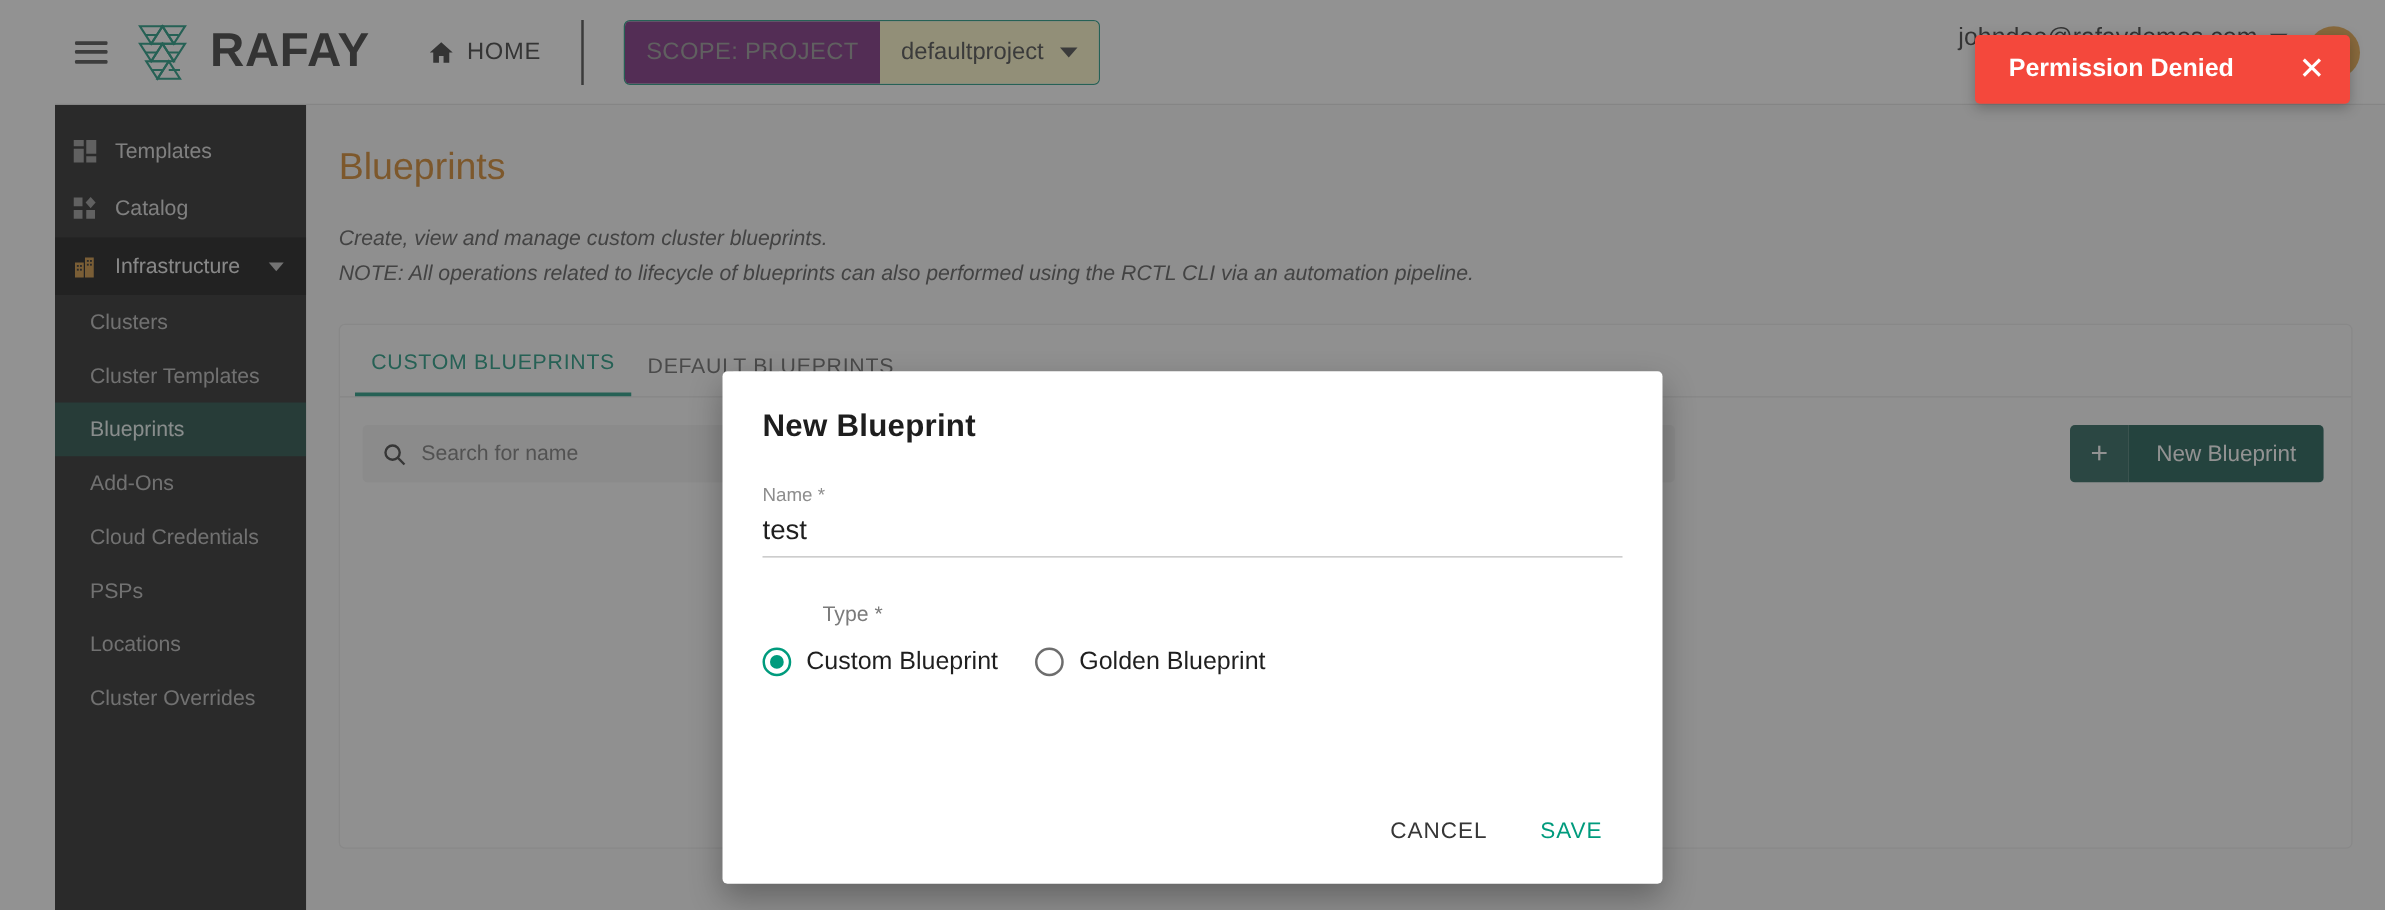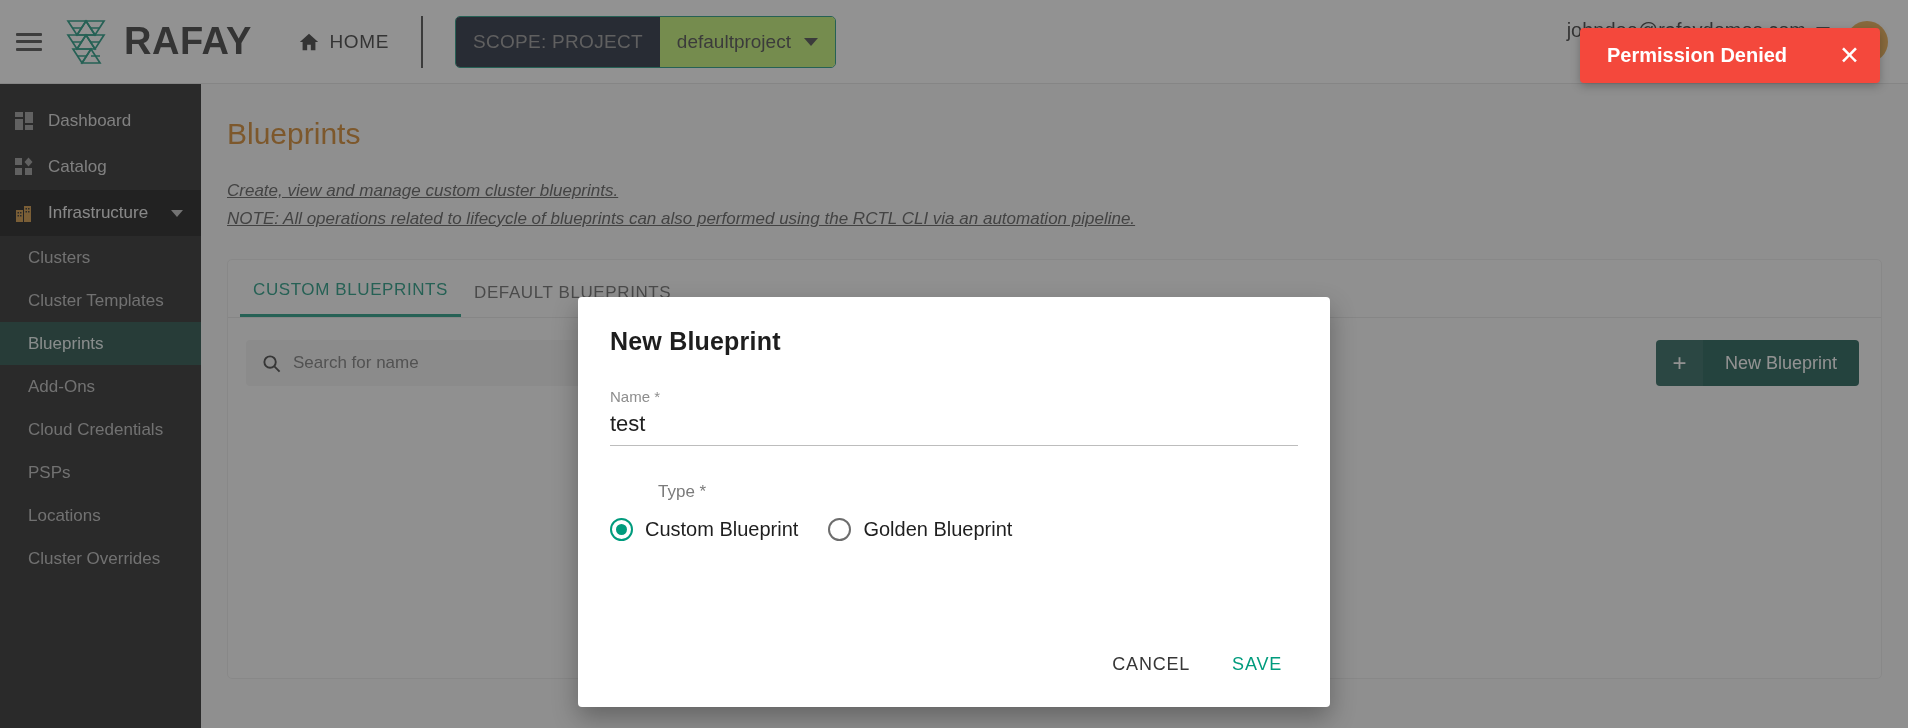--- a/index.html
+++ b/index.html
@@ -5,21 +5,21 @@
   * { box-sizing: border-box; margin: 0; padding: 0; }
   html, body {
     width: 1908px; height: 728px;
     overflow: hidden;
     font-family: "Liberation Sans", sans-serif;
     background: #ffffff;
   }
   #app { position: relative; width: 1908px; height: 728px; }
 
   
-  #page { position: absolute; inset: 0; }
+  #page { position: absolute; inset: 0; margin-left: 44px; }
 
   
   .topbar {
     position: absolute; top: 0; left: 0; right: 0; height: 84px;
     background: #ffffff;
     border-bottom: 1px solid #e2e2e2;
     display: flex; align-items: center;
   }
   .hamburger {
     width: 26px; height: 18px; margin-left: 16px; margin-right: 18px;
@@ -42,25 +42,25 @@
 
   .vdivider { width: 2px; height: 52px; background: #3a3a3a; margin-left: 32px; margin-right: 32px; }
 
   .scope-box {
     display: flex; align-items: stretch;
     border: 1px solid #0a8f74; border-radius: 5px; overflow: hidden;
     height: 52px;
   }
   .scope-label {
     display: flex; align-items: center; padding: 0 17px;
-    background: #0f172a; color: #8d8d8d; font-size: 19px; letter-spacing: .3px;
+    background: #701a75; color: #8d8d8d; font-size: 19px; letter-spacing: .3px;
   }
   .scope-value {
     display: flex; align-items: center; gap: 13px; padding: 0 17px;
-    background: #bef264; color: #3a3a3a; font-size: 19px; cursor: pointer;
+    background: #fef9c3; color: #3a3a3a; font-size: 19px; cursor: pointer;
   }
   .caret-down { width: 0; height: 0; border-left: 7px solid transparent;
                 border-right: 7px solid transparent; border-top: 8px solid #3a3a3a; }
 
   .topbar-right {
     margin-left: auto; display: flex; align-items: center; gap: 16px;
     padding-right: 20px;
   }
   .user-block { text-align: right; line-height: 1.45; }
   .user-email { font-size: 20px; color: #2b2b2b; display: flex; align-items: center; gap: 10px; justify-content: flex-end;}
@@ -99,21 +99,21 @@
   
   .main {
     position: absolute; top: 84px; left: 201px; right: 0; bottom: 0;
     background: #f7f7f7; overflow: hidden;
   }
   .page-title {
     margin: 33px 0 0 26px; font-size: 30px; color: #cf7b17; font-weight: 400;
   }
   .page-desc {
     margin: 26px 0 0 26px; font-size: 17px; color: #4c4c4c;
-    font-style: italic; line-height: 1.65; text-decoration: underline;
+    font-style: italic; line-height: 1.65;
   }
   .card {
     margin: 26px 26px 0 26px; background: #fbfbfb;
     border: 1px solid #e9e9e9; border-radius: 5px; height: 420px;
   }
   .tabs { display: flex; align-items: flex-end; height: 58px; padding-left: 12px;
           border-bottom: 1px solid #e3e3e3; }
   .tab {
     padding: 0 13px 14px 13px; font-size: 17px; letter-spacing: .6px;
     color: #5c5c5c; cursor: pointer;
@@ -263,21 +263,21 @@
 
     <div class="sidebar">
 
       <div class="nav-item group">
         <svg class="nicon" viewBox="0 0 20 20">
           <rect x="1" y="1" width="8" height="5" fill="#8f8f8f"></rect>
           <rect x="1" y="8" width="8" height="11" fill="#8f8f8f"></rect>
           <rect x="11" y="1" width="8" height="11" fill="#8f8f8f"></rect>
           <rect x="11" y="14" width="8" height="5" fill="#8f8f8f"></rect>
         </svg>
-        <span>Dashboard</span>
+        <span>Templates</span>
       </div>
 
       <div class="nav-item group">
         <svg class="nicon" viewBox="0 0 20 20">
           <rect x="1" y="1" width="7" height="7" fill="#8f8f8f"></rect>
           <rect x="1" y="11" width="7" height="7" fill="#8f8f8f"></rect>
           <rect x="11" y="11" width="7" height="7" fill="#8f8f8f"></rect>
           <path d="M14.5 0.5 L18.5 5 L14.5 9.5 L10.5 5 Z" fill="#8f8f8f"></path>
         </svg>
         <span>Catalog</span>

